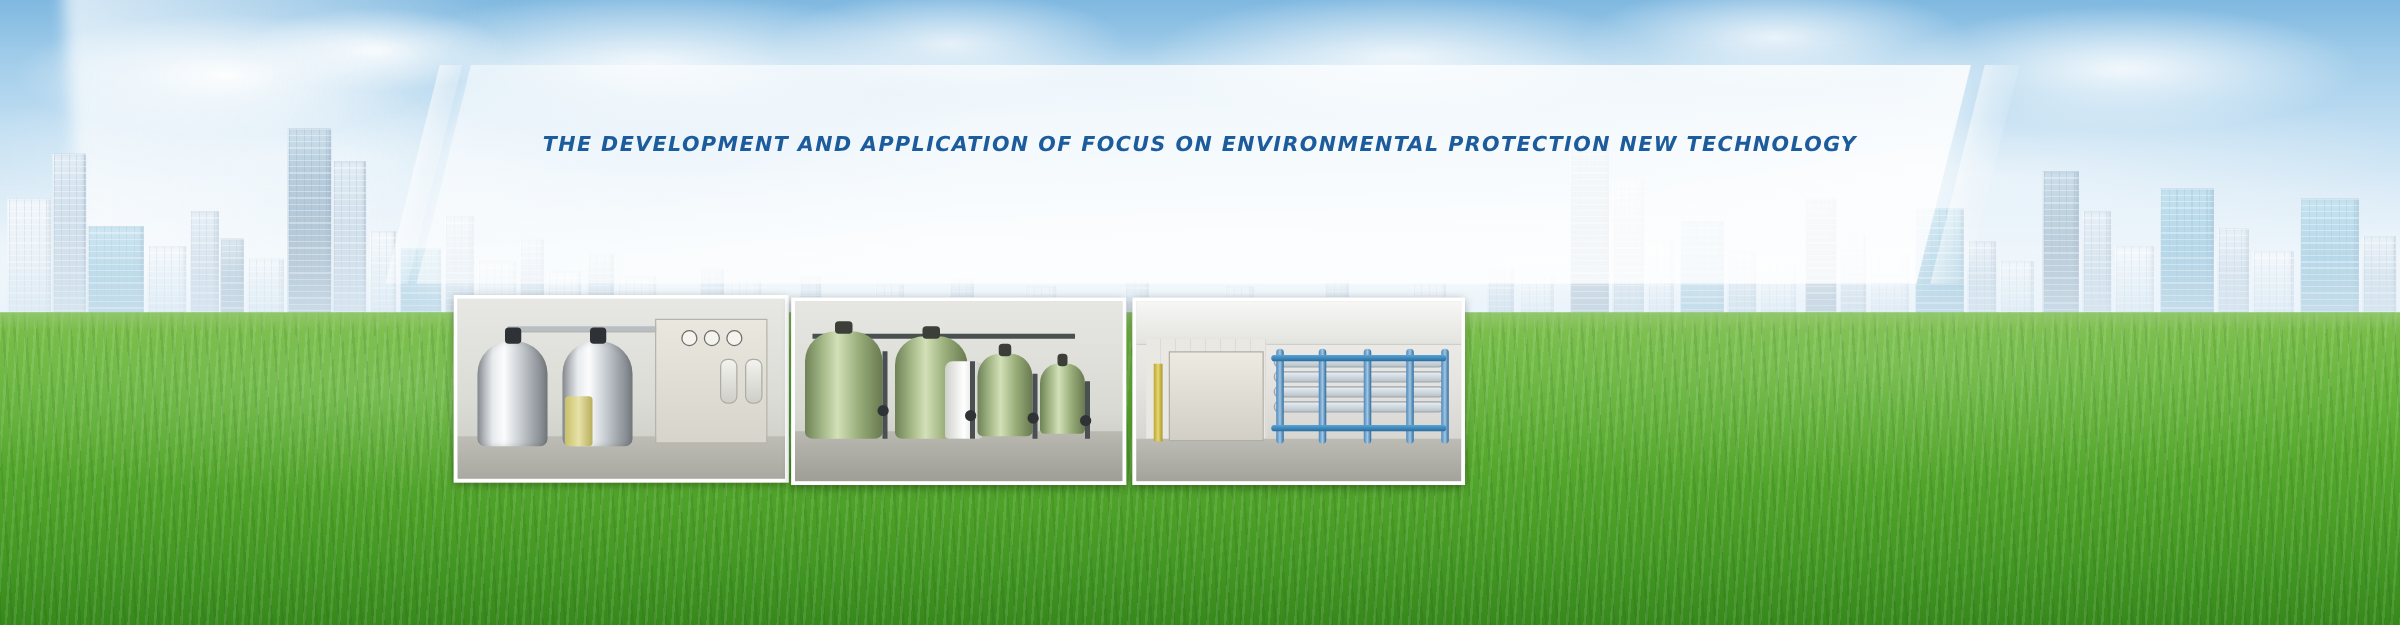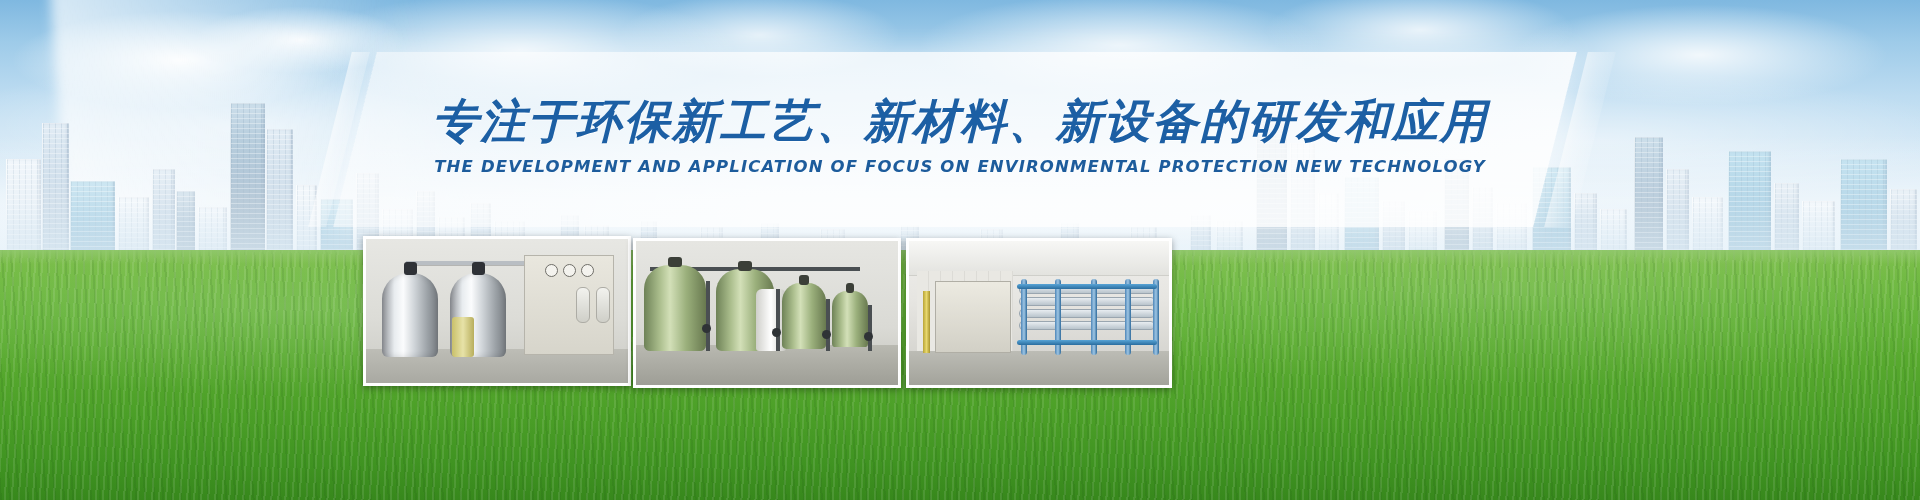--- a/index.html
+++ b/index.html
@@ -437,21 +437,20 @@
   <div class="treeline"></div>
   <div class="grass"></div>
 
   <div class="panel-wrap">
     <div class="panel-stripe s1"></div>
     <div class="panel"></div>
     <div class="panel-stripe s2"></div>
   </div>
 
   <div class="text-block">
-    <h1 class="headline">专注于环保新工艺、新材料、新设备的研发和应用</h1>
     <div class="subline-en">THE DEVELOPMENT AND APPLICATION OF FOCUS ON ENVIRONMENTAL PROTECTION NEW TECHNOLOGY</div>
   </div>
 
   <div class="photos">
 
     <div class="photo p1">
       <div class="ph-inner">
         <div class="floor"></div>
         <div class="pipe"></div>
         <div class="tank t1"></div>

